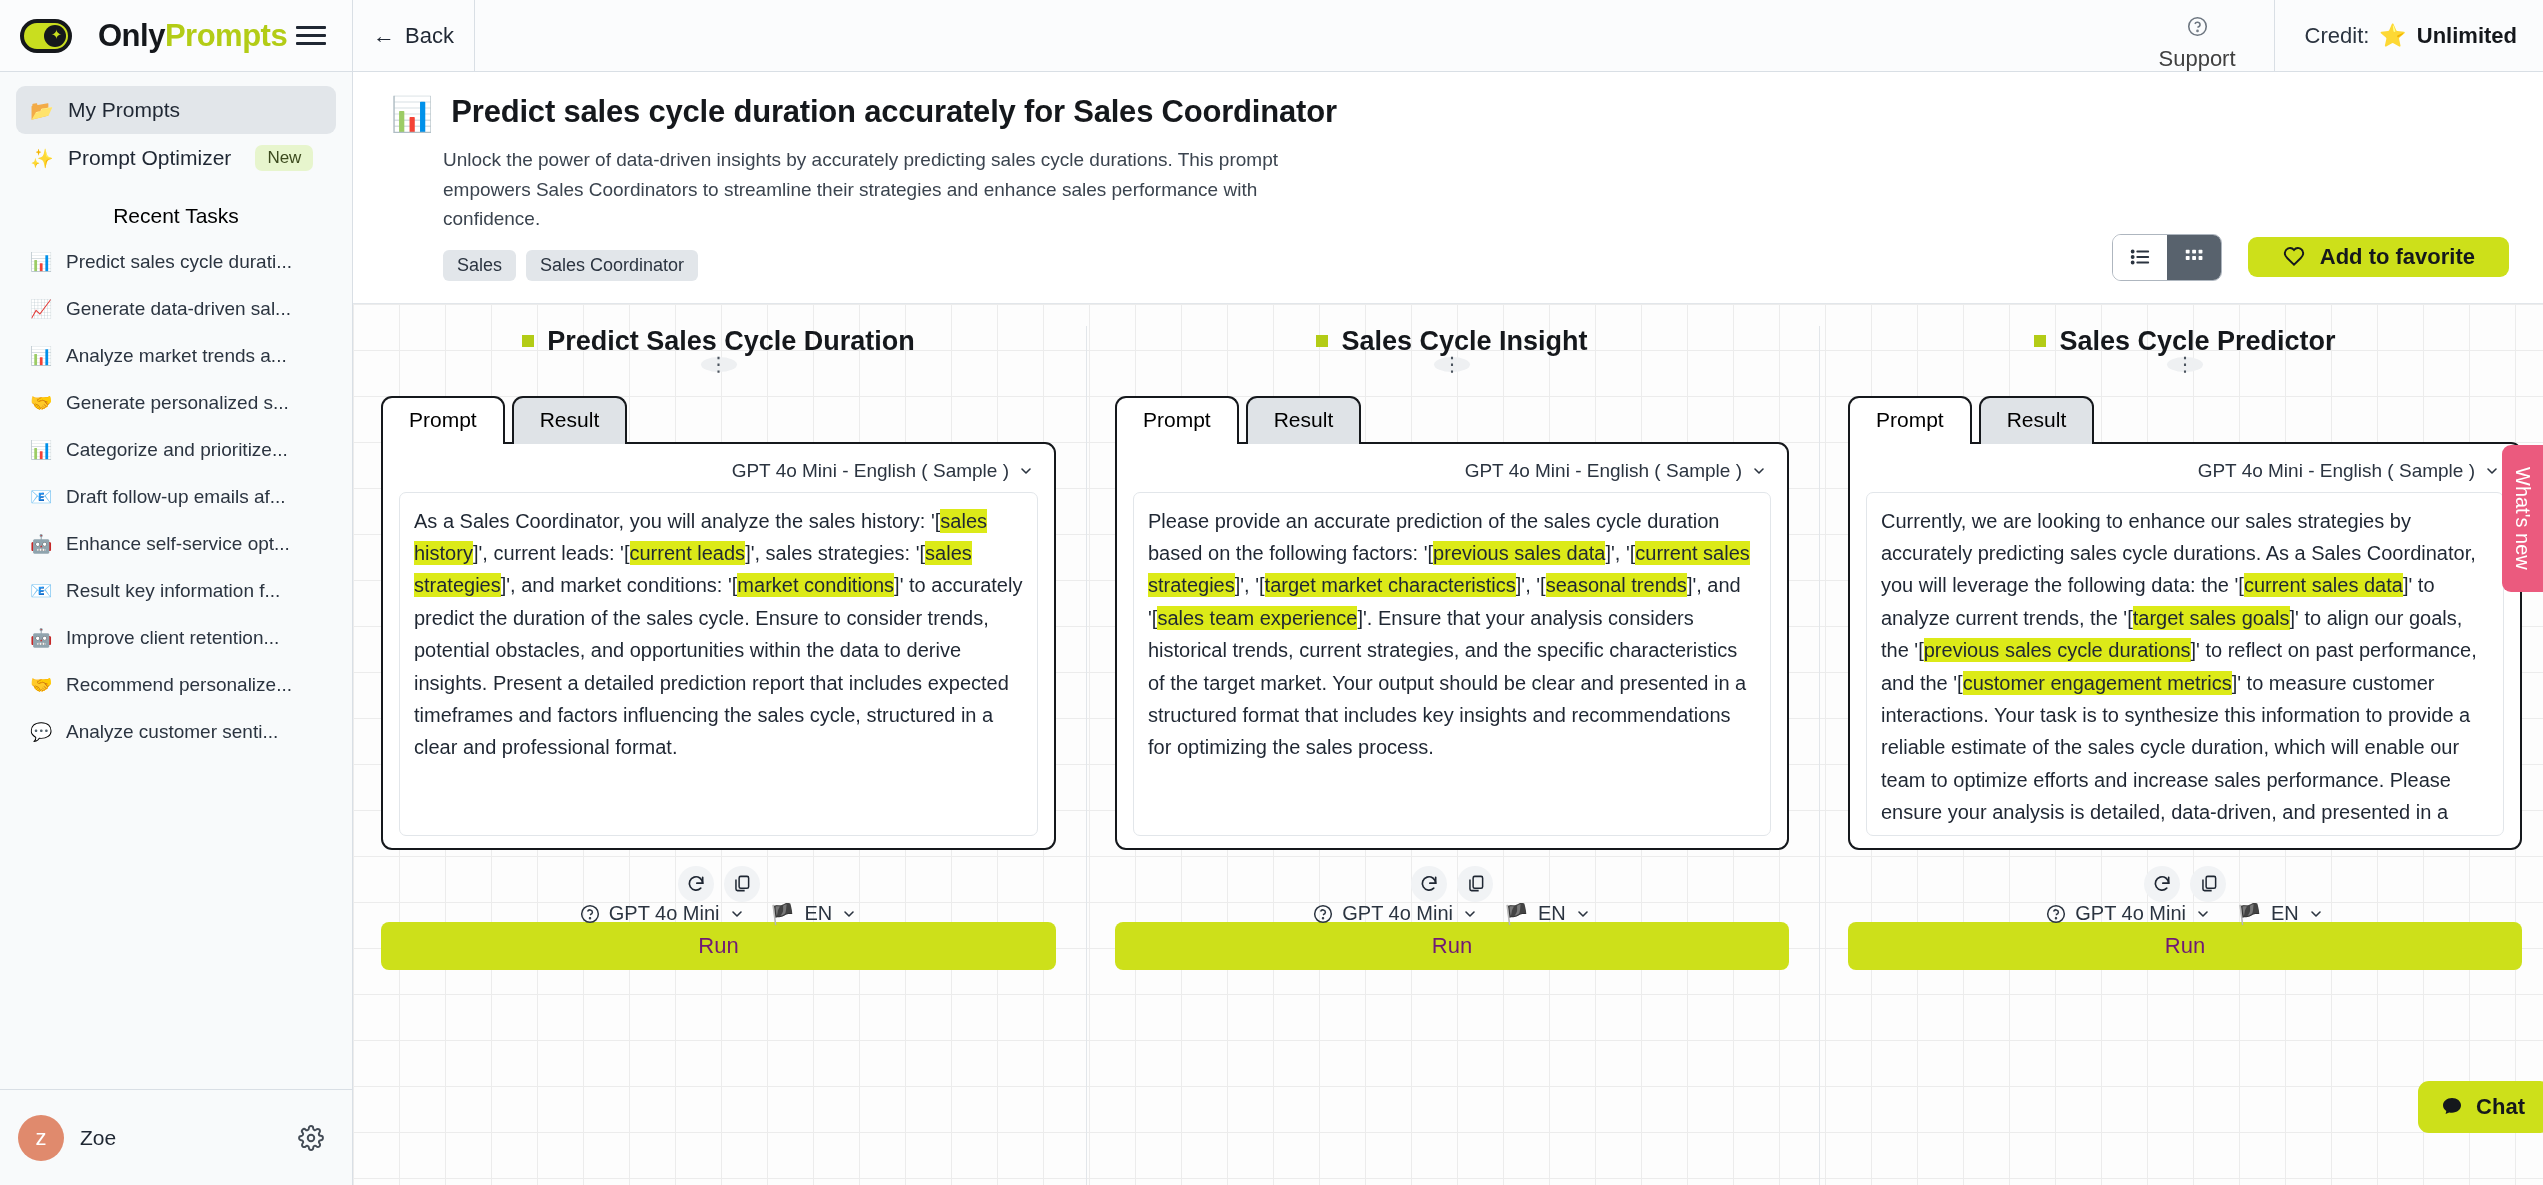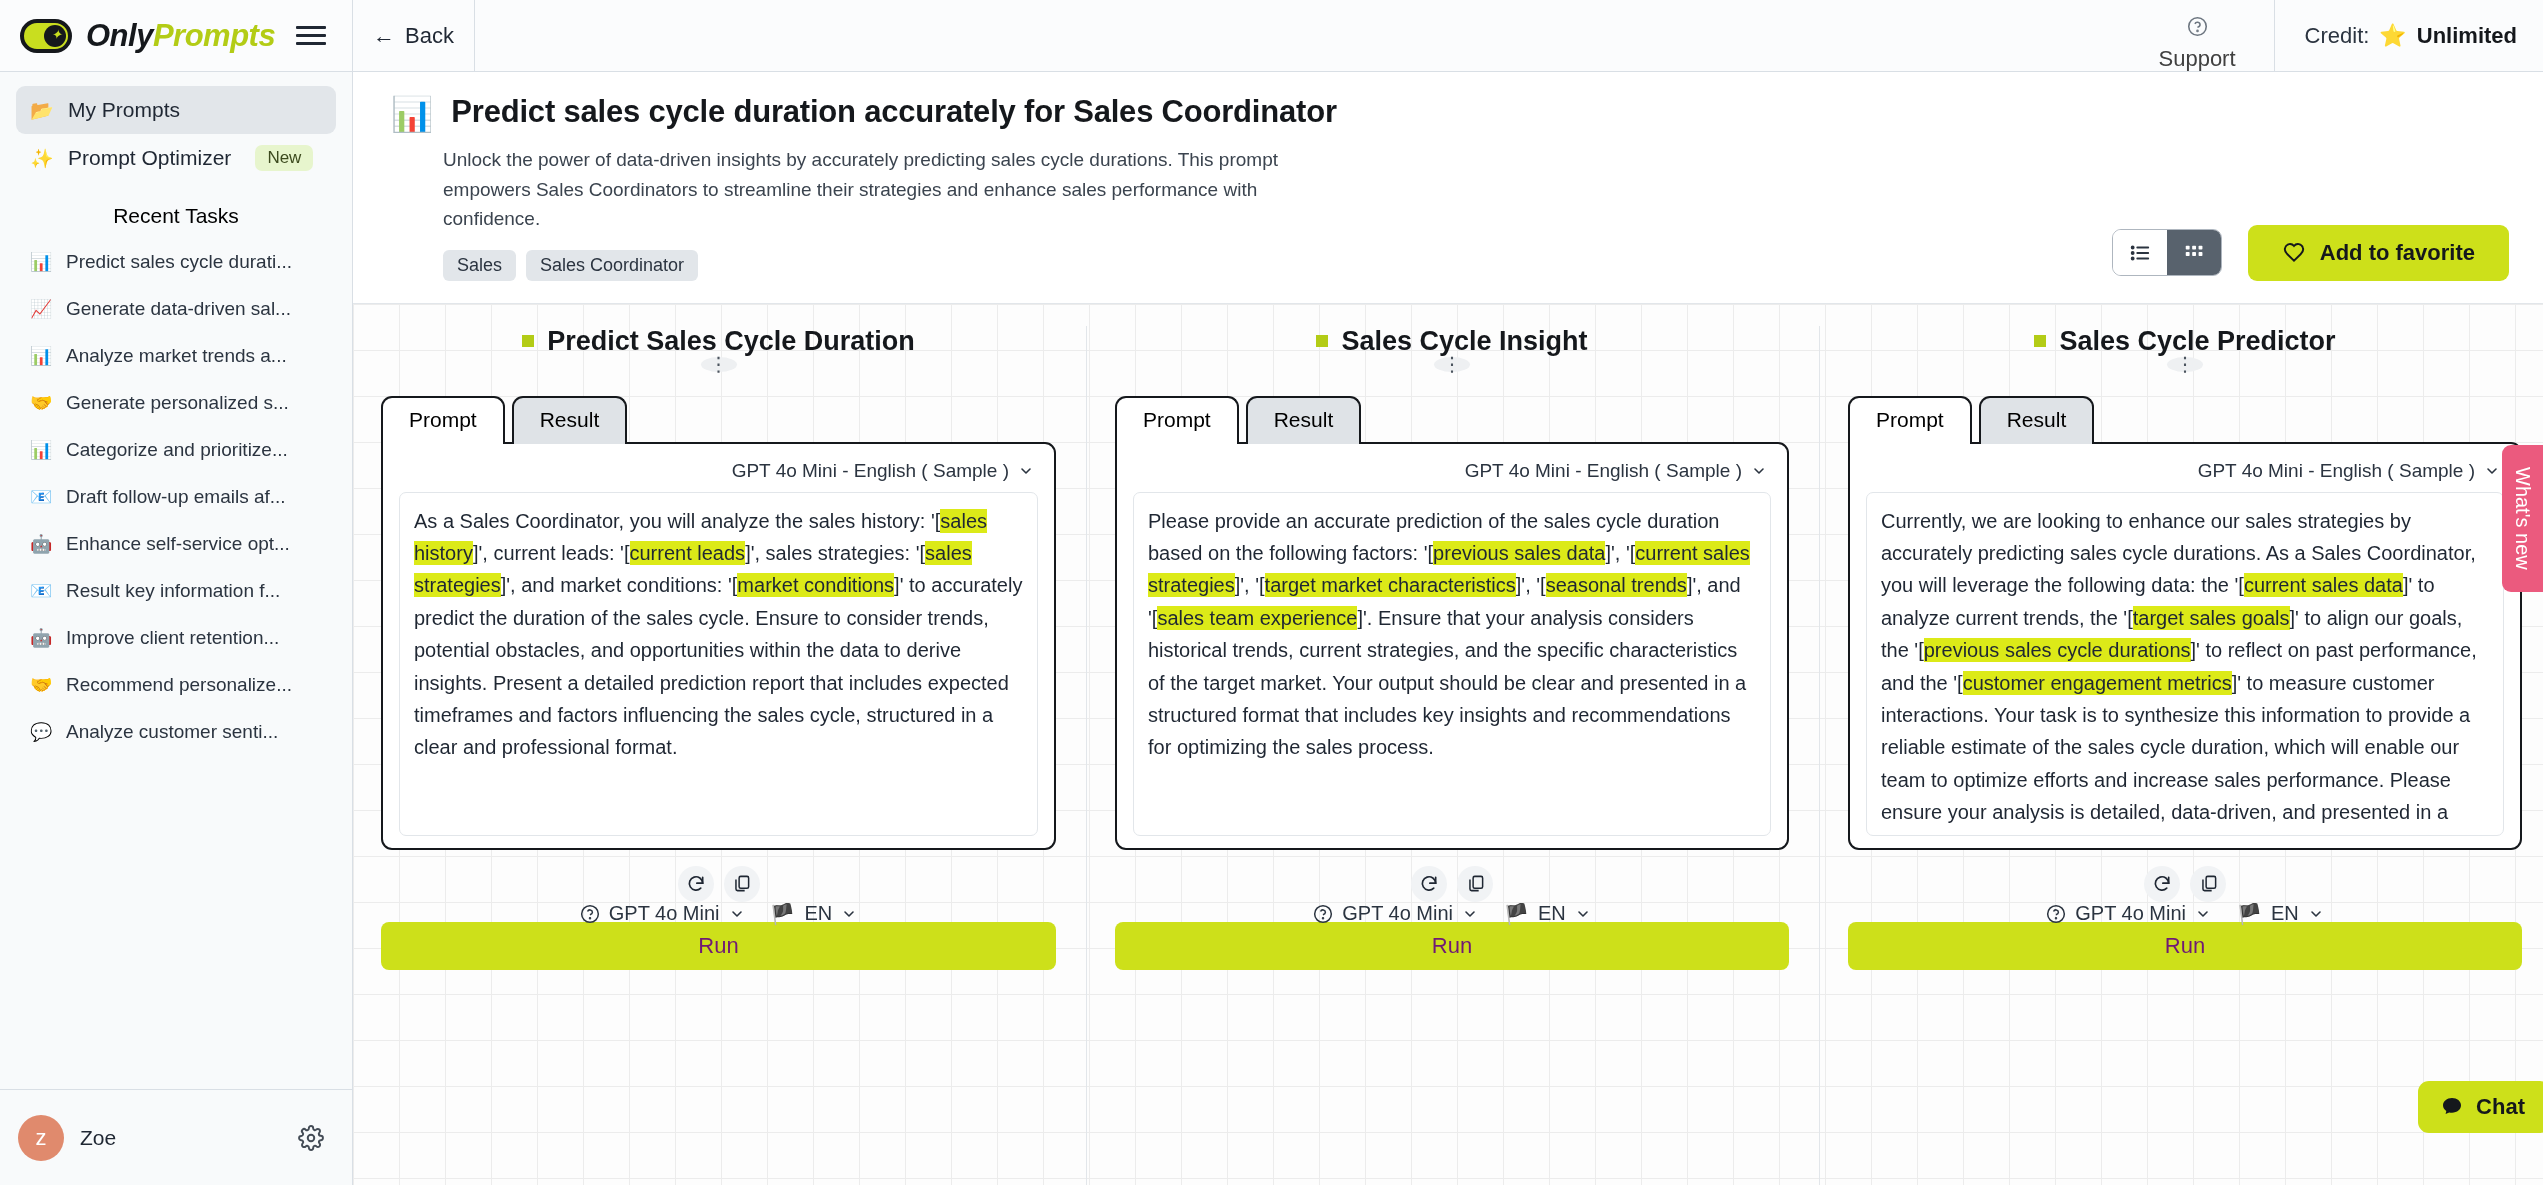--- a/index.html
+++ b/index.html
@@ -19,21 +19,21 @@
     border-right: 1px solid #d9dfe5;
     display: flex; flex-direction: column;
   }
   .sidebar-top {
     height: 72px; flex: 0 0 72px;
     border-bottom: 1px solid #d9dfe5;
     display: flex; align-items: center; justify-content: space-between;
     padding: 0 26px 0 20px;
     background: #fbfcfd;
   }
-  .brand { display: flex; align-items: center; gap: 14px; font-style: italic; }
+  .brand { display: flex; align-items: center; gap: 26px; }
   .brand-mark {
     width: 52px; height: 34px; border-radius: 17px;
     background: #c9de1f; border: 4px solid #15181c;
     position: relative;
   }
   .brand-mark::after {
     content: ""; position: absolute; right: 2px; top: 2px;
     width: 22px; height: 22px; border-radius: 50%;
     background: #15181c;
   }
@@ -143,21 +143,21 @@
     display: flex; border: 1px solid #aeb6bf; border-radius: 9px; overflow: hidden;
     height: 47px;
   }
   .view-btn {
     width: 54px; height: 45px; display: flex; align-items: center;
     justify-content: center; cursor: pointer; background: #fff; color: #2b3440;
   }
   .view-btn.active { background: #58626d; color: #fff; }
   .fav-btn {
     background: #cde01a; border: none; border-radius: 9px;
-    height: 56px; padding: 0 34px; font-size: 22px; font-weight: bold;
+    height: 40px; padding: 0 34px; font-size: 22px; font-weight: bold;
     color: #15181c; display: flex; align-items: center; gap: 14px;
     cursor: pointer; font-family: "Liberation Sans", sans-serif;
   }
 
   
   .board {
     flex: 1; position: relative; overflow: hidden;
     background-color: #fdfdfd;
     background-image:
       linear-gradient(to right, #ececec 1px, transparent 1px),

